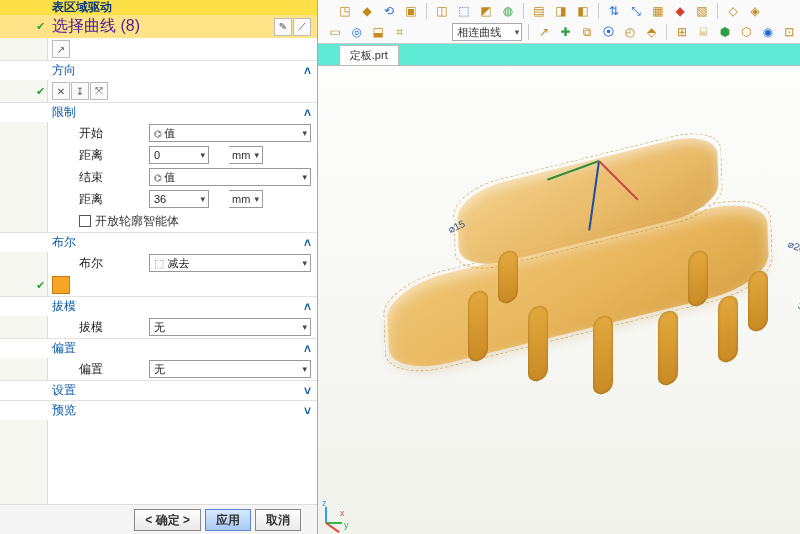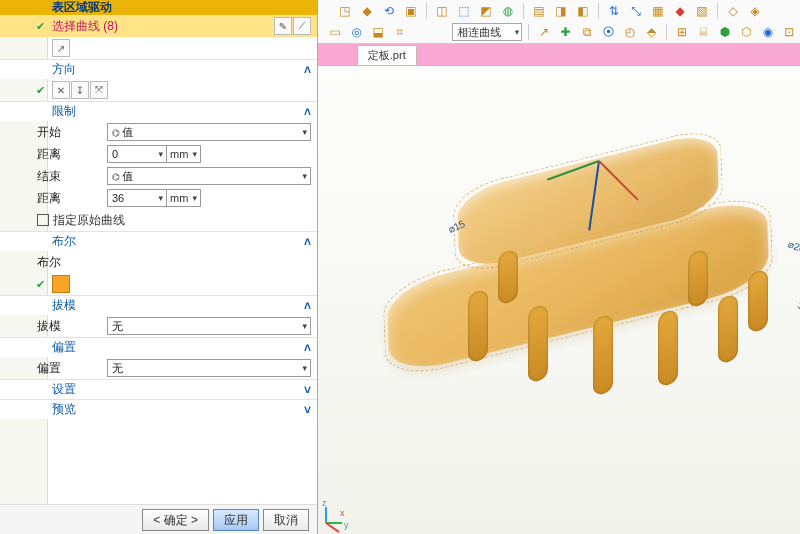--- a/index.html
+++ b/index.html
@@ -6,44 +6,44 @@
   body { width: 800px; height: 534px; background: #fff; overflow: hidden; position: relative; font-size: 12px; color: #333; }
   .toolbar { position:absolute; top:0; left:0; right:0; height:44px; background:#fafafa; border-bottom:1px solid #ccc; display:flex; flex-direction:column; }
   .tb-row { display:flex; align-items:center; height:22px; gap:4px; padding:0 2px; overflow:hidden; white-space:nowrap; }
   .tb-icon { width:18px; height:18px; display:inline-flex; align-items:center; justify-content:center; font-size:12px; color:#c28a1f; }
   .tb-icon.blue { color:#1e6bd6; }
   .tb-icon.green { color:#2ea043; }
   .tb-icon.red { color:#d1412f; }
   .tb-sep { width:1px; height:16px; background:#ccc; margin:0 2px; }
   .tb-combo { height:18px; border:1px solid #aaa; background:#fff; font-size:11px; padding:0 14px 0 4px; position:relative; min-width:70px; line-height:16px; color:#333;margin-left:40px;}
   .tb-combo::after { content:"▾"; position:absolute; right:2px; top:0; font-size:9px; color:#555;}
-  .tabbar { position:absolute; top:44px; left:0; right:0; height:22px; background:#f9a8d4; border-bottom:1px solid #bbb; display:flex; align-items:flex-end; padding-left:20px; }
+  .tabbar { position:absolute; top:44px; left:0; right:0; height:22px; background:#5eead4; border-bottom:1px solid #bbb; display:flex; align-items:flex-end; padding-left:2px; }
   .tab { height:20px; padding:0 10px; border:1px solid #bbb; border-bottom:none; margin-right:2px; font-size:11px; line-height:19px; background:#f5f5f5; }
   .tab.active { background:#fff; }
   .panel { position:absolute; top:0; left:0; width:318px; bottom:0; background:#fff; border-right:1px solid #aaa; z-index:3; display:flex; flex-direction:column;}
   .panel-strip { position:absolute; left:0; top:0; width:48px; height:100%; background:#f7f7f2; border-right:1px solid #ddd; z-index:-1;}
-  .p-header { height:15px; background:#eab308; color:#083a7a; font-size:12px; padding:0 6px 0 52px; display:flex; align-items:center; font-weight:bold;}
+  .p-header { height:15px; background:#fde047; color:#083a7a; font-size:12px; padding:0 6px 0 52px; display:flex; align-items:center; font-weight:bold;}
   .row { display:flex; align-items:center; min-height:22px; padding:1px 6px 1px 52px; position:relative; }
   .row.hl { background:#ffe386; }
   .row .tick { position:absolute; left:36px; color:#2ea043; font-size:11px; }
-  .label { flex:1; font-size:12px; color:#be185d; }
+  .label { flex:1; font-size:16px; color:#4c1d95; }
   .icons-r { display:flex; gap:1px; }
   .smbtn { width:18px; height:18px; border:1px solid #bbb; background:#fafafa; display:inline-flex; align-items:center; justify-content:center; font-size:10px; color:#555;}
   .section-head { display:flex; align-items:center; height:20px; padding:0 6px 0 52px; color:#0a5aa8; font-size:12px; font-weight:500; background:#fff; border-top:1px solid #e2e2e2; cursor:pointer; position:relative;}
   .section-head .collapse { position:absolute; right:6px; color:#0a5aa8; font-size:12px; font-weight:bold;}
-  .field-row { display:flex; align-items:center; height:22px; padding:0 6px 0 37px; }
+  .field-row { display:flex; align-items:center; height:22px; padding:0 6px 0 79px; }
   .field-row .flabel { width:70px; font-size:12px; color:#222; }
   .combo { flex:1; height:18px; border:1px solid #999; background:#fff; font-size:11px; padding:0 14px 0 4px; position:relative; line-height:16px; color:#222; }
   .combo::after { content:"▾"; position:absolute; right:3px; top:0; font-size:9px; color:#444;}
   .combo.num { flex:0 0 60px; }
-  .unit { width:34px; height:18px; border:1px solid #999; border-left:none; font-size:11px; line-height:16px; padding-left:3px; position:relative;}
+  .unit { width:34px; height:18px; border:1px solid #999; border-left:none; font-size:11px; line-height:16px; padding-left:3px; position:relative;margin-left:20px;}
   .unit::after { content:"▾"; position:absolute; right:3px; top:0; font-size:9px; color:#444;}
   .chk { width:12px; height:12px; border:1px solid #555; margin-right:4px; display:inline-block; vertical-align:middle; }
   .cube-ico { width:18px; height:18px; background:#f7a527; border:1px solid #c57a10; display:inline-block;}
-  .dlg-buttons { margin-top:auto; height:30px; display:flex; align-items:center; justify-content:flex-end; gap:4px; padding:0 8px; border-top:1px solid #ddd; background:#f5f5f5;}
+  .dlg-buttons { margin-top:auto; height:30px; display:flex; align-items:center; justify-content:flex-end; gap:4px; padding:0 16px; border-top:1px solid #ddd; background:#f5f5f5;font-weight:bold;}
   .btn { height:22px; padding:0 10px; border:1px solid #888; background:linear-gradient(#fefefe,#e9e9e9); font-size:12px; line-height:20px; cursor:pointer;}
   .btn.primary { background:linear-gradient(#d7e8ff,#a9c9f2); border-color:#5a86c7;text-align:right;}
   .viewport { position:absolute; left:318px; right:0; top:66px; bottom:0; background:linear-gradient(#fdfdfb,#f2f2ed); overflow:hidden;}
   .triad { position:absolute; left:4px; bottom:6px; width:28px; height:28px; }
   .triad .ax { position:absolute; left:4px; bottom:4px; width:16px; height:2px; transform-origin:left center;}
   .triad .z { background:#2aa0f5; transform:rotate(-90deg);}
   .triad .y { background:#31b54a; transform:rotate(0deg);}
   .triad .x { background:#d94a3a; transform:rotate(35deg);}
   .triad .lbl { position:absolute; font-size:9px; }
   .triad .lz { left:0; top:-2px; color:#2aa0f5;}
@@ -165,29 +165,30 @@
     <span class="flabel">结束</span>
     <span class="combo"><span style="font-size:9px">⌬ </span><span>值</span></span>
   </div>
   <div class="field-row">
     <span class="flabel">距离</span>
     <span class="combo num">36</span>
     <span class="unit">mm</span>
   </div>
   <div class="field-row">
     <span class="chk"></span>
-    <span>指定原始曲线</span>
+    <span>开放轮廓智能体</span>
   </div>
 
   <div class="section-head">
     <span>布尔</span>
     <span class="collapse">˄</span>
   </div>
   <div class="field-row">
     <span class="flabel">布尔</span>
+    <span class="combo"><span style="color:#b46;">⬚ </span><span>减去</span></span>
   </div>
   <div class="row">
     <span class="tick">✔</span>
     <span class="icons-r">
         <span class="cube-ico"></span>
       </span>
   </div>
 
   <div class="section-head">
     <span>拔模</span>

